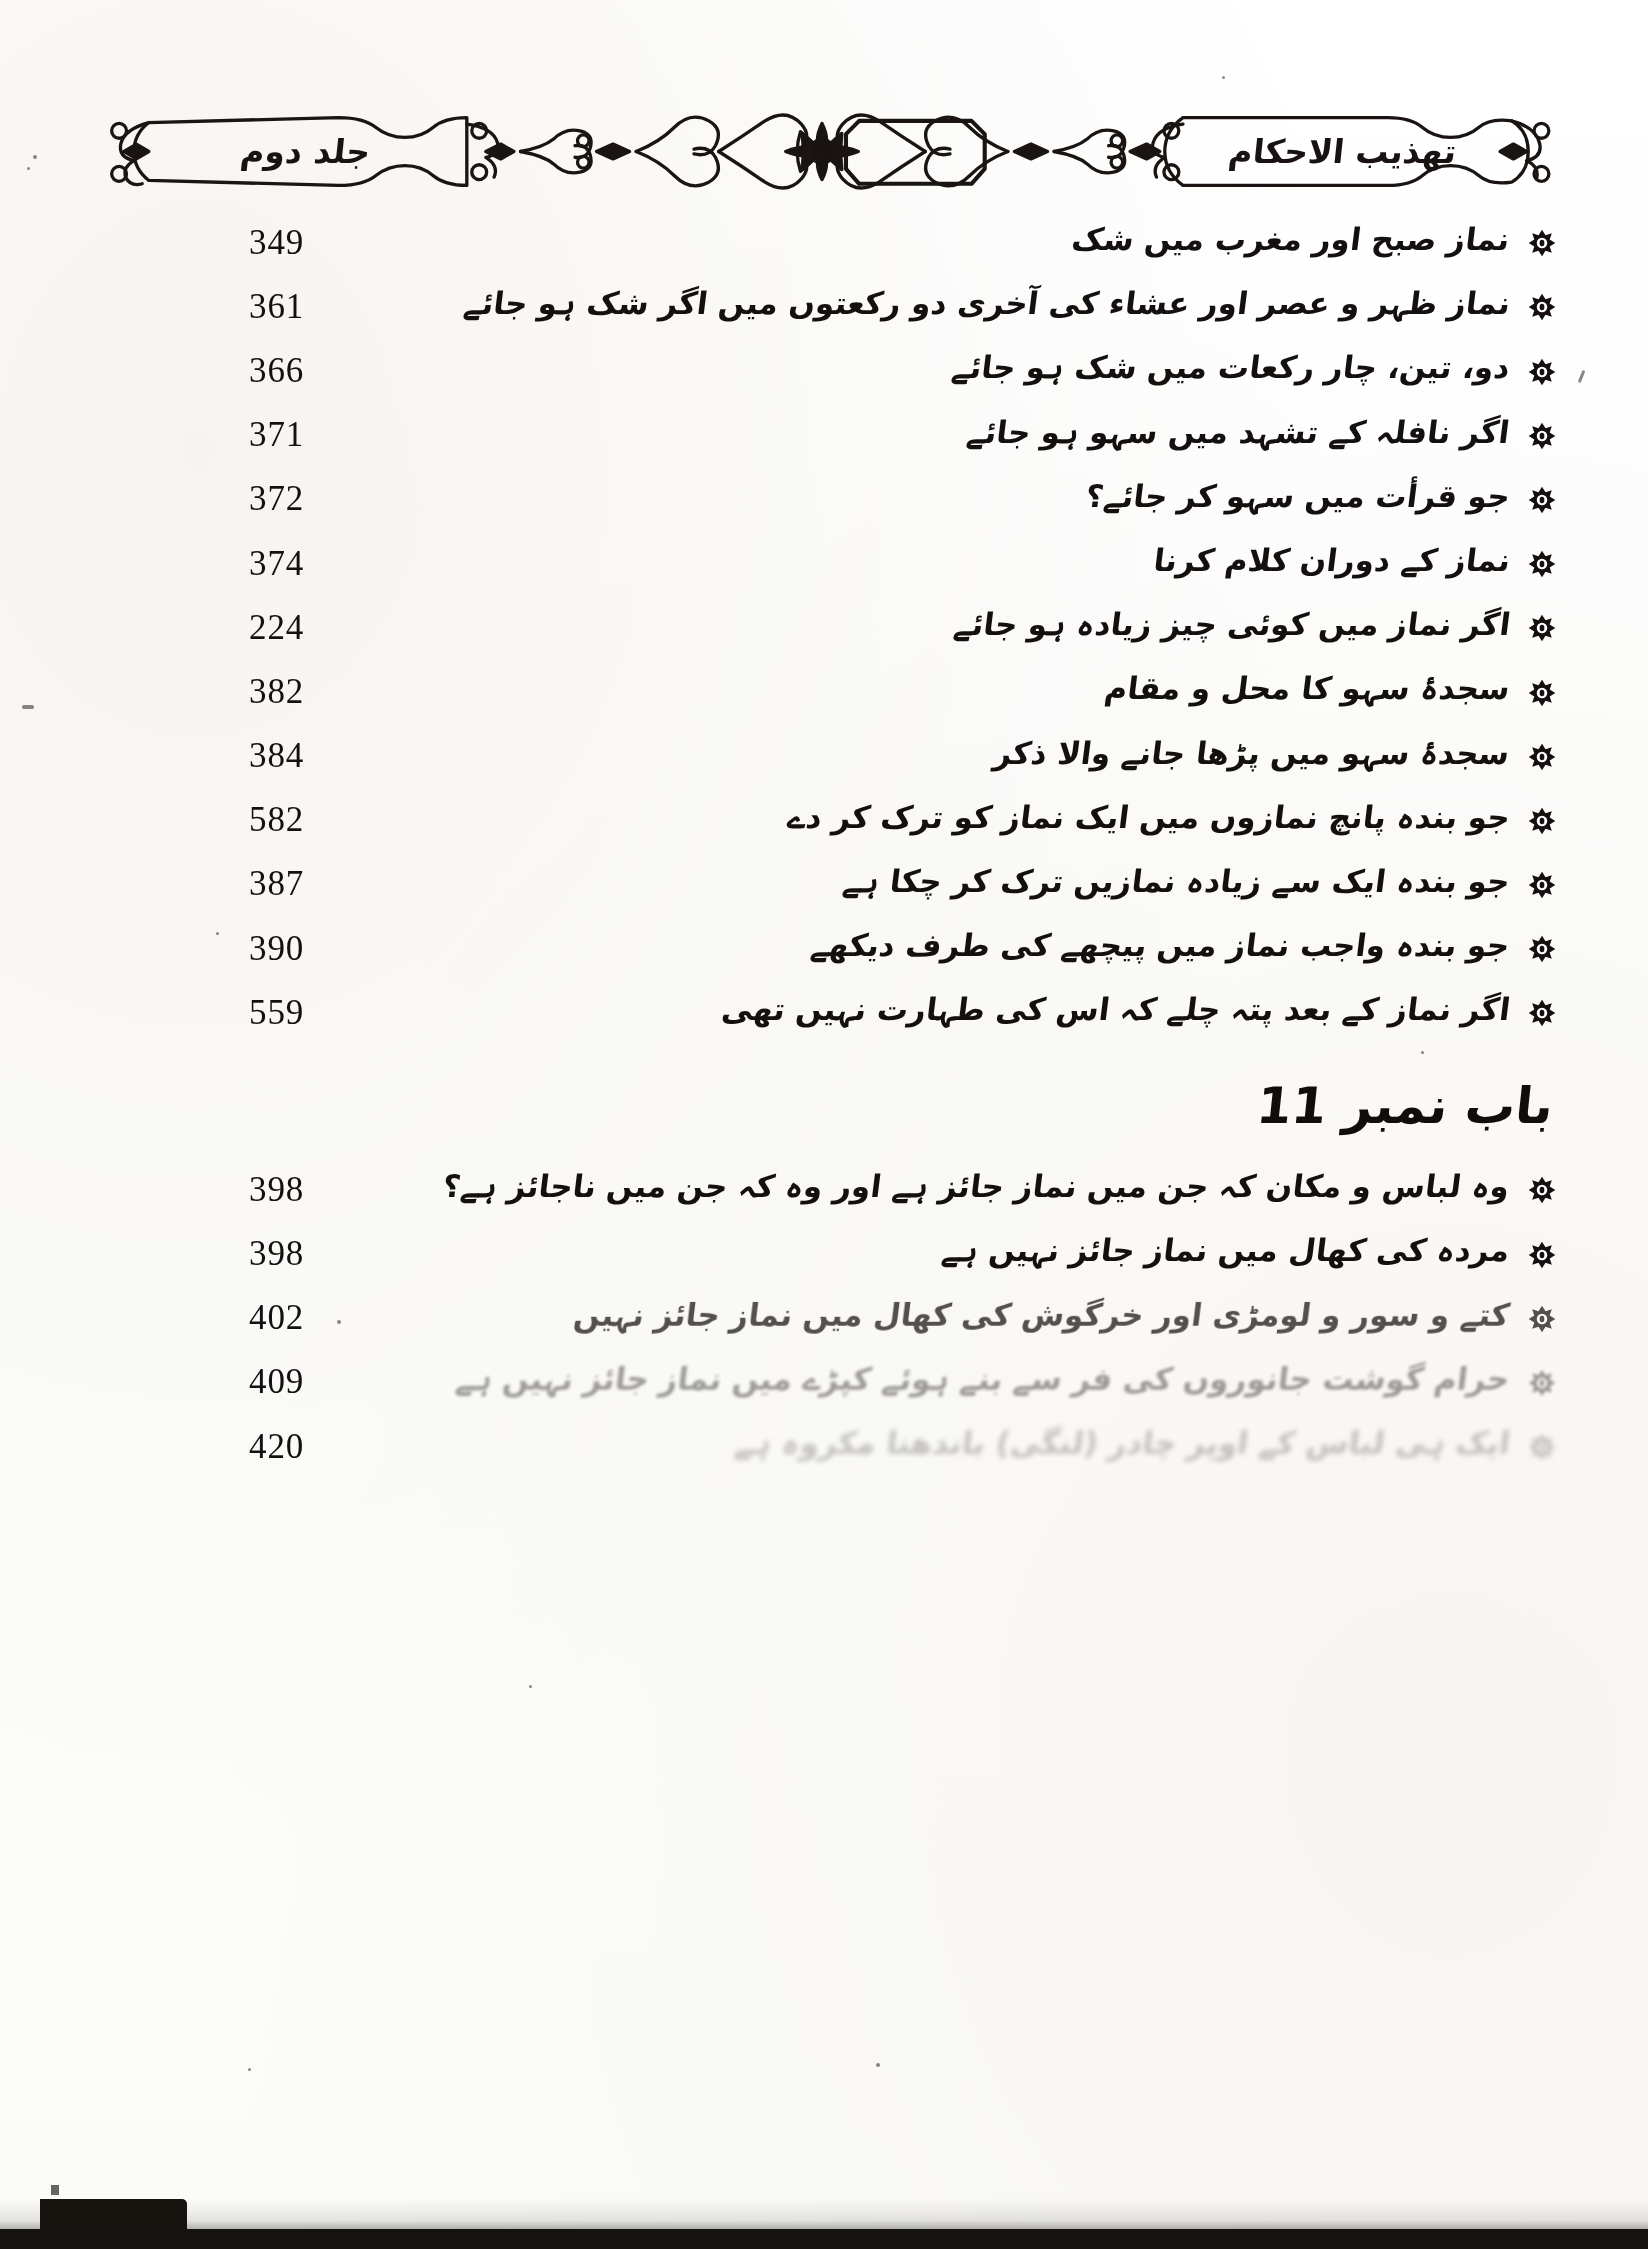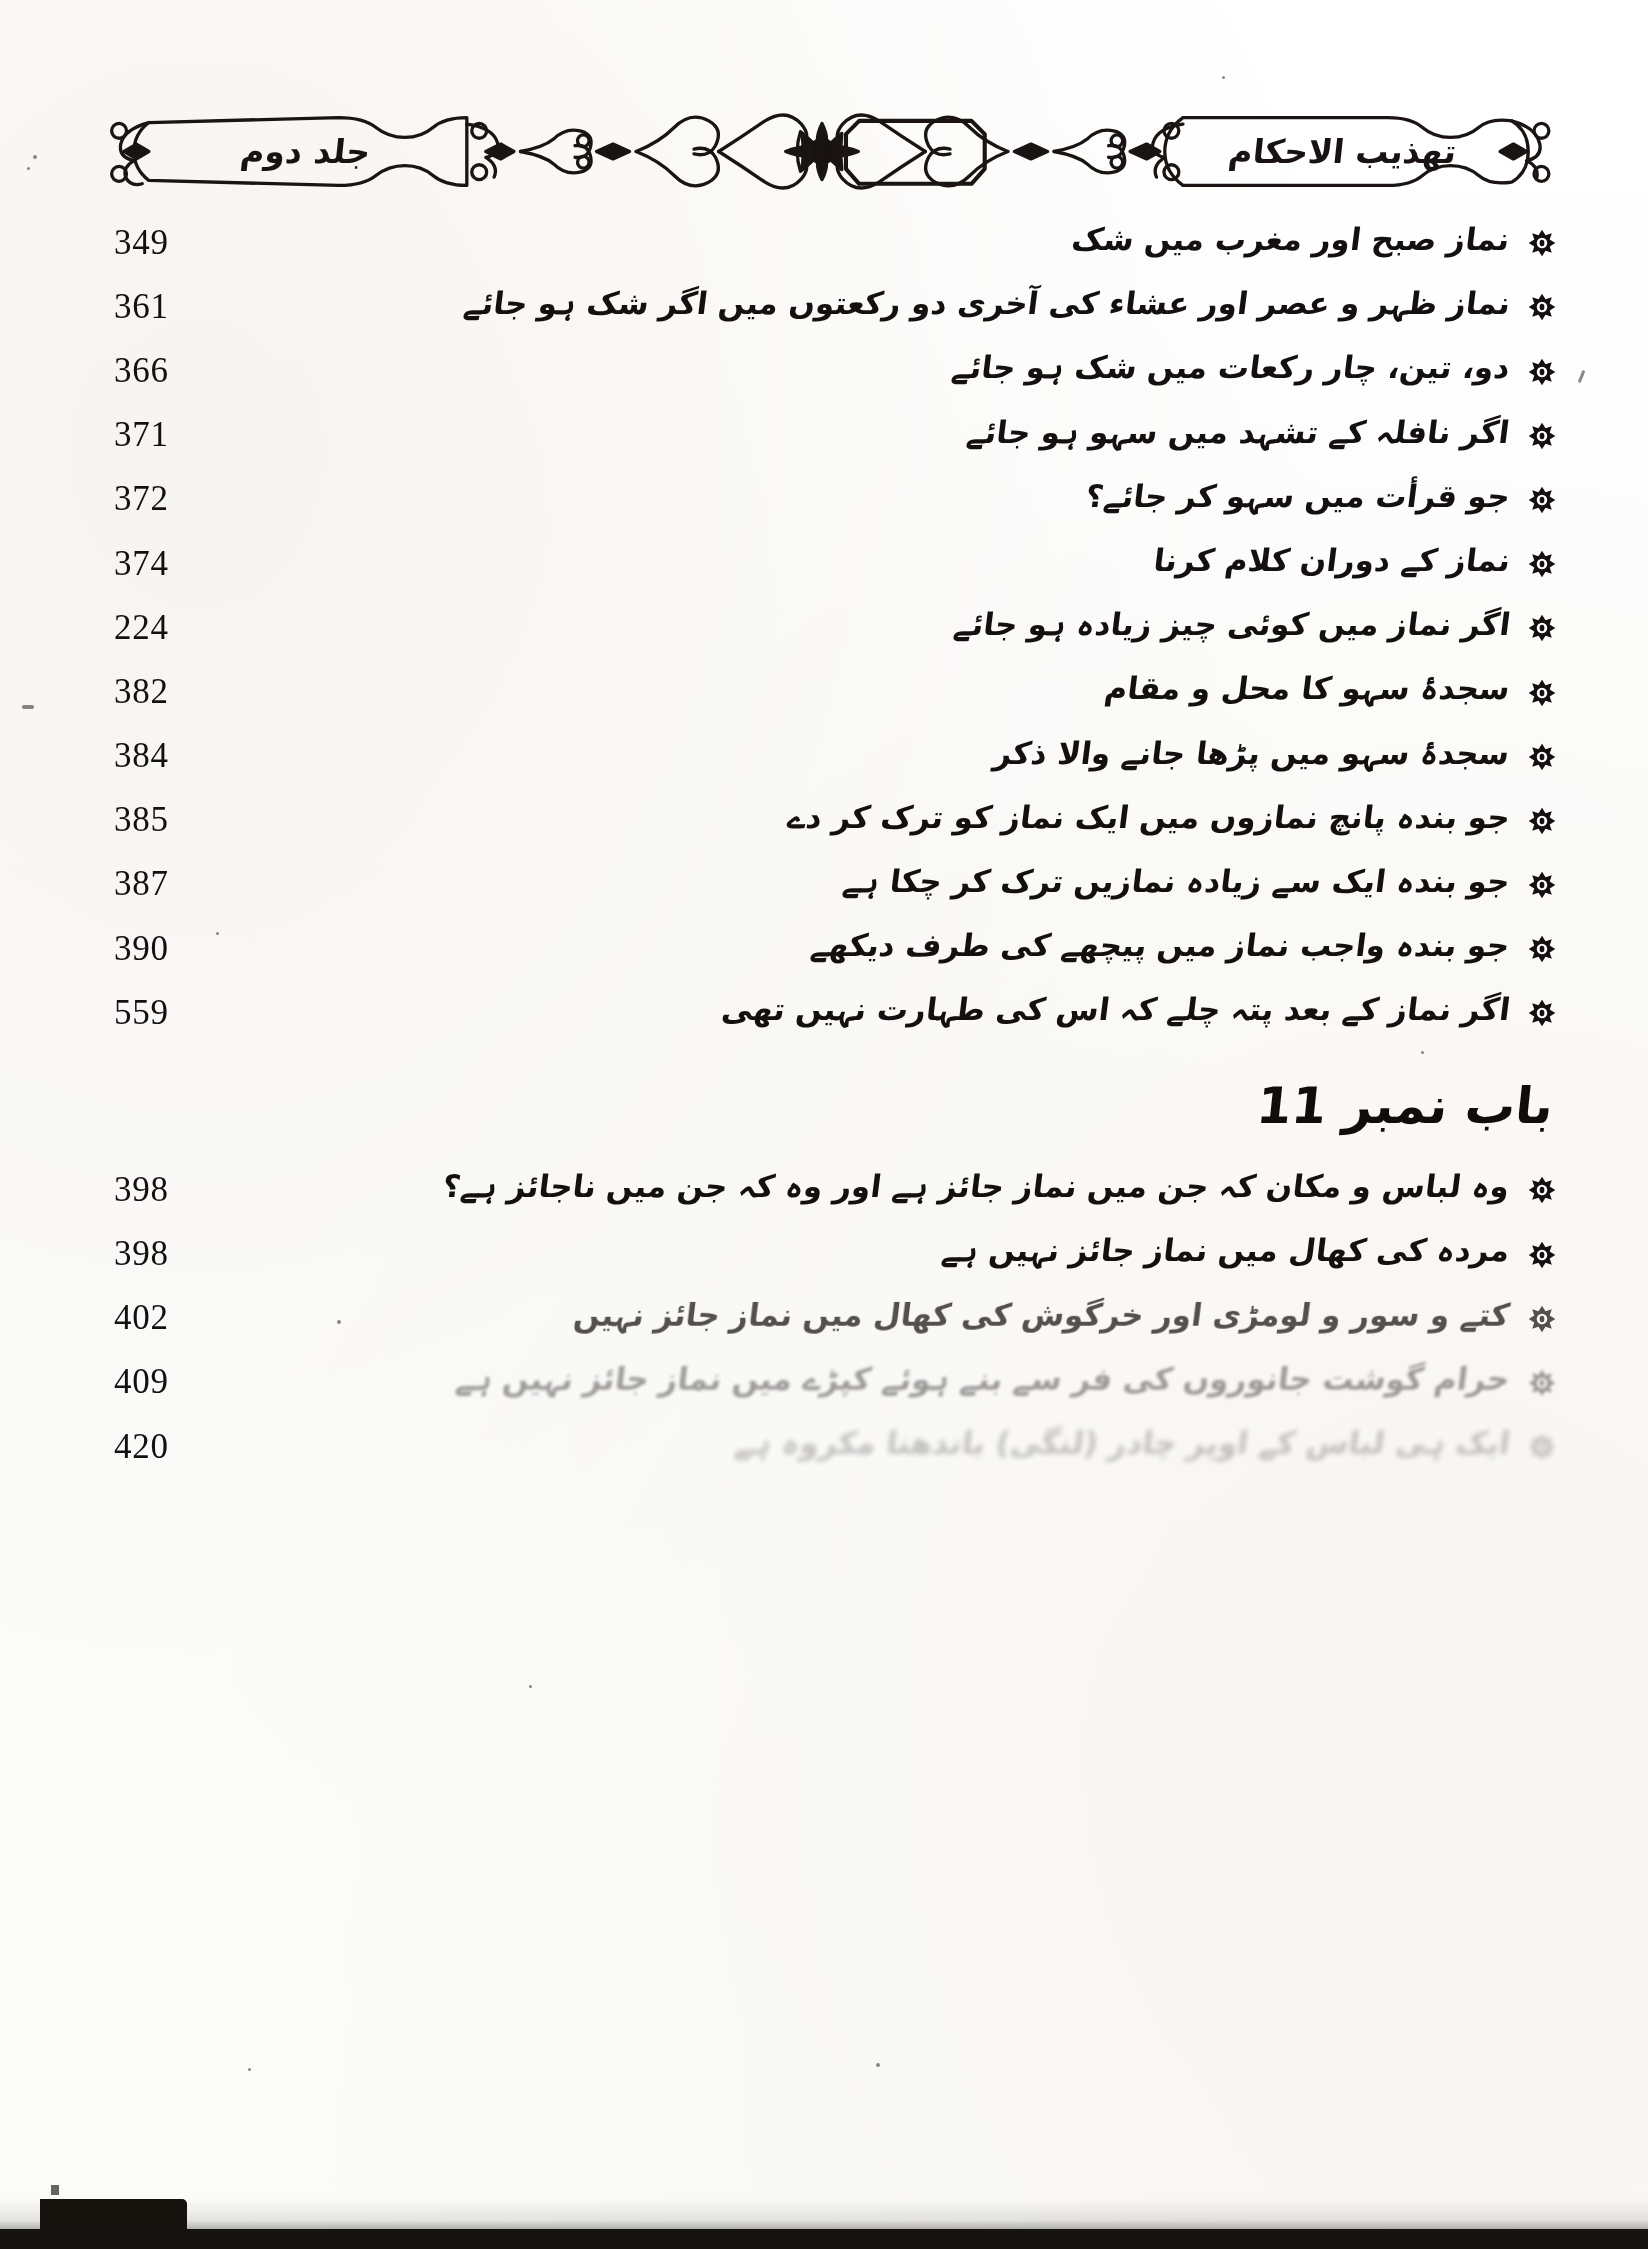--- a/index.html
+++ b/index.html
@@ -95,21 +95,21 @@
     color: #14100f;
     font-weight: 700;
     letter-spacing: -0.4px;
     transform: skewX(-7deg);
     transform-origin: right center;
     text-align: right;
     padding-top: 3.3px;
   }
   .pageno {
     flex: 0 0 190px;
-    text-align: left;
+    text-align: right;
     direction: ltr;
     font-family: "Liberation Serif", serif;
     font-size: 35px;
     color: #131010;
     padding-top: 6.6px;
     padding-left: 23px;
     letter-spacing: 0.8px;
   }
 
   
@@ -408,21 +408,21 @@
         <svg viewBox="0 0 40 40" aria-hidden="true">
           <g fill="#15100f">
             <path d="M20 1 L25 9 L34 6 L31 15 L39 20 L31 25 L34 34 L25 31 L20 39 L15 31 L6 34 L9 25 L1 20 L9 15 L6 6 L15 9 Z"></path>
           </g>
           <circle cx="20" cy="20" r="7.5" fill="#ffffff"></circle>
           <ellipse cx="20" cy="20" rx="3.4" ry="4.6" fill="#15100f"></ellipse>
         </svg>
       </span>
       <span class="entry-text">جو بندہ پانچ نمازوں میں ایک نماز کو ترک کر دے</span>
     </div>
-    <div class="pageno">385</div>
+    <div class="pageno">582</div>
   </div>
 
   <div class="toc-row">
     <div class="entry">
       <span class="bullet">
         <svg viewBox="0 0 40 40" aria-hidden="true">
           <g fill="#15100f">
             <path d="M20 1 L25 9 L34 6 L31 15 L39 20 L31 25 L34 34 L25 31 L20 39 L15 31 L6 34 L9 25 L1 20 L9 15 L6 6 L15 9 Z"></path>
           </g>
           <circle cx="20" cy="20" r="7.5" fill="#ffffff"></circle>

